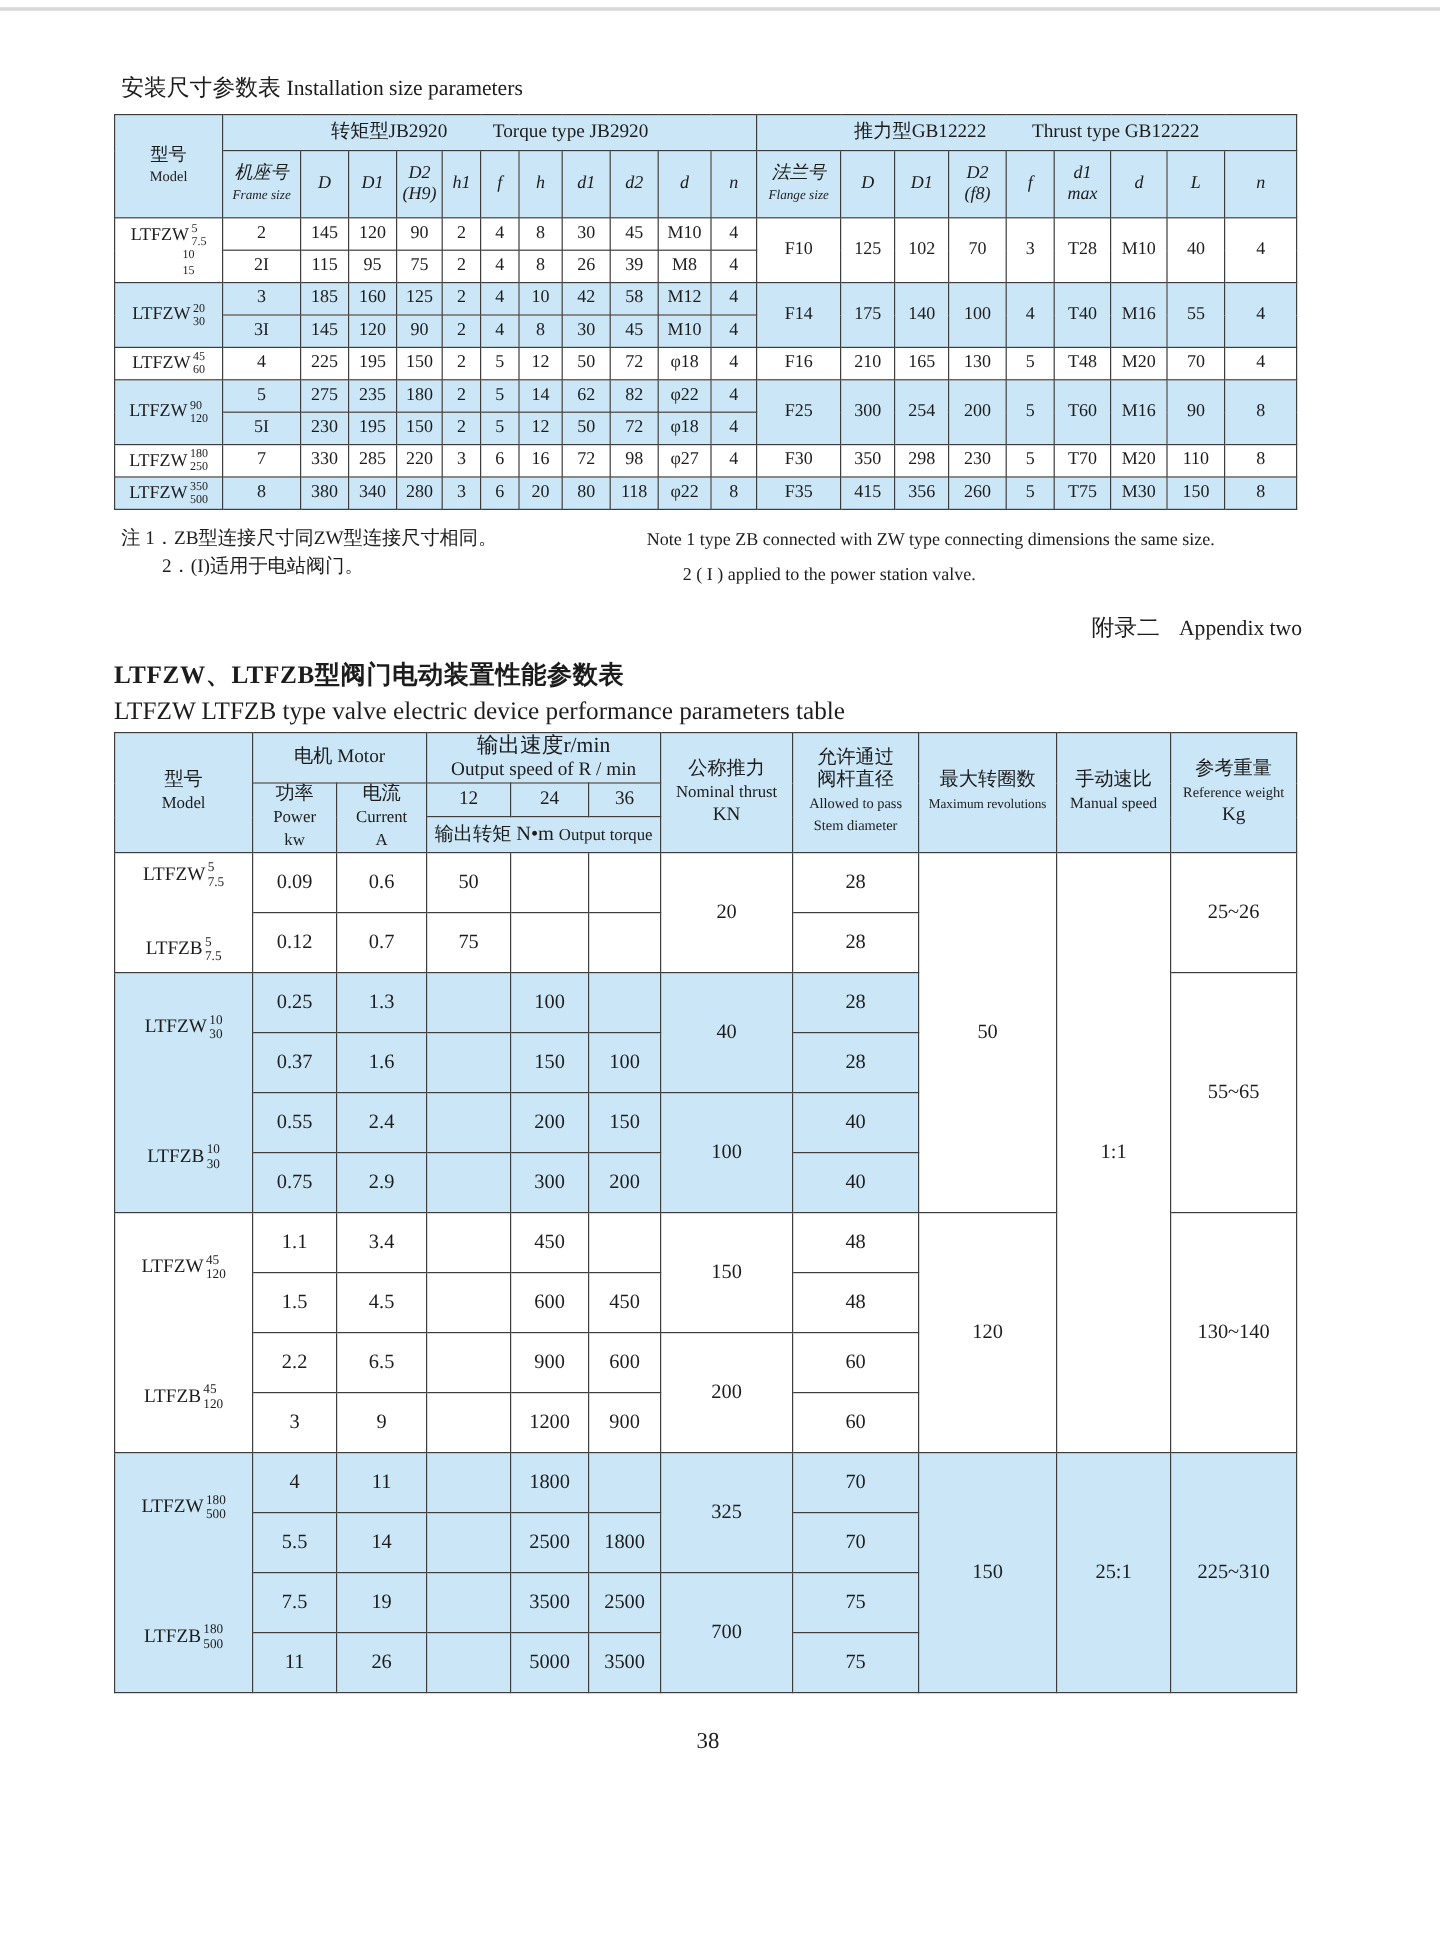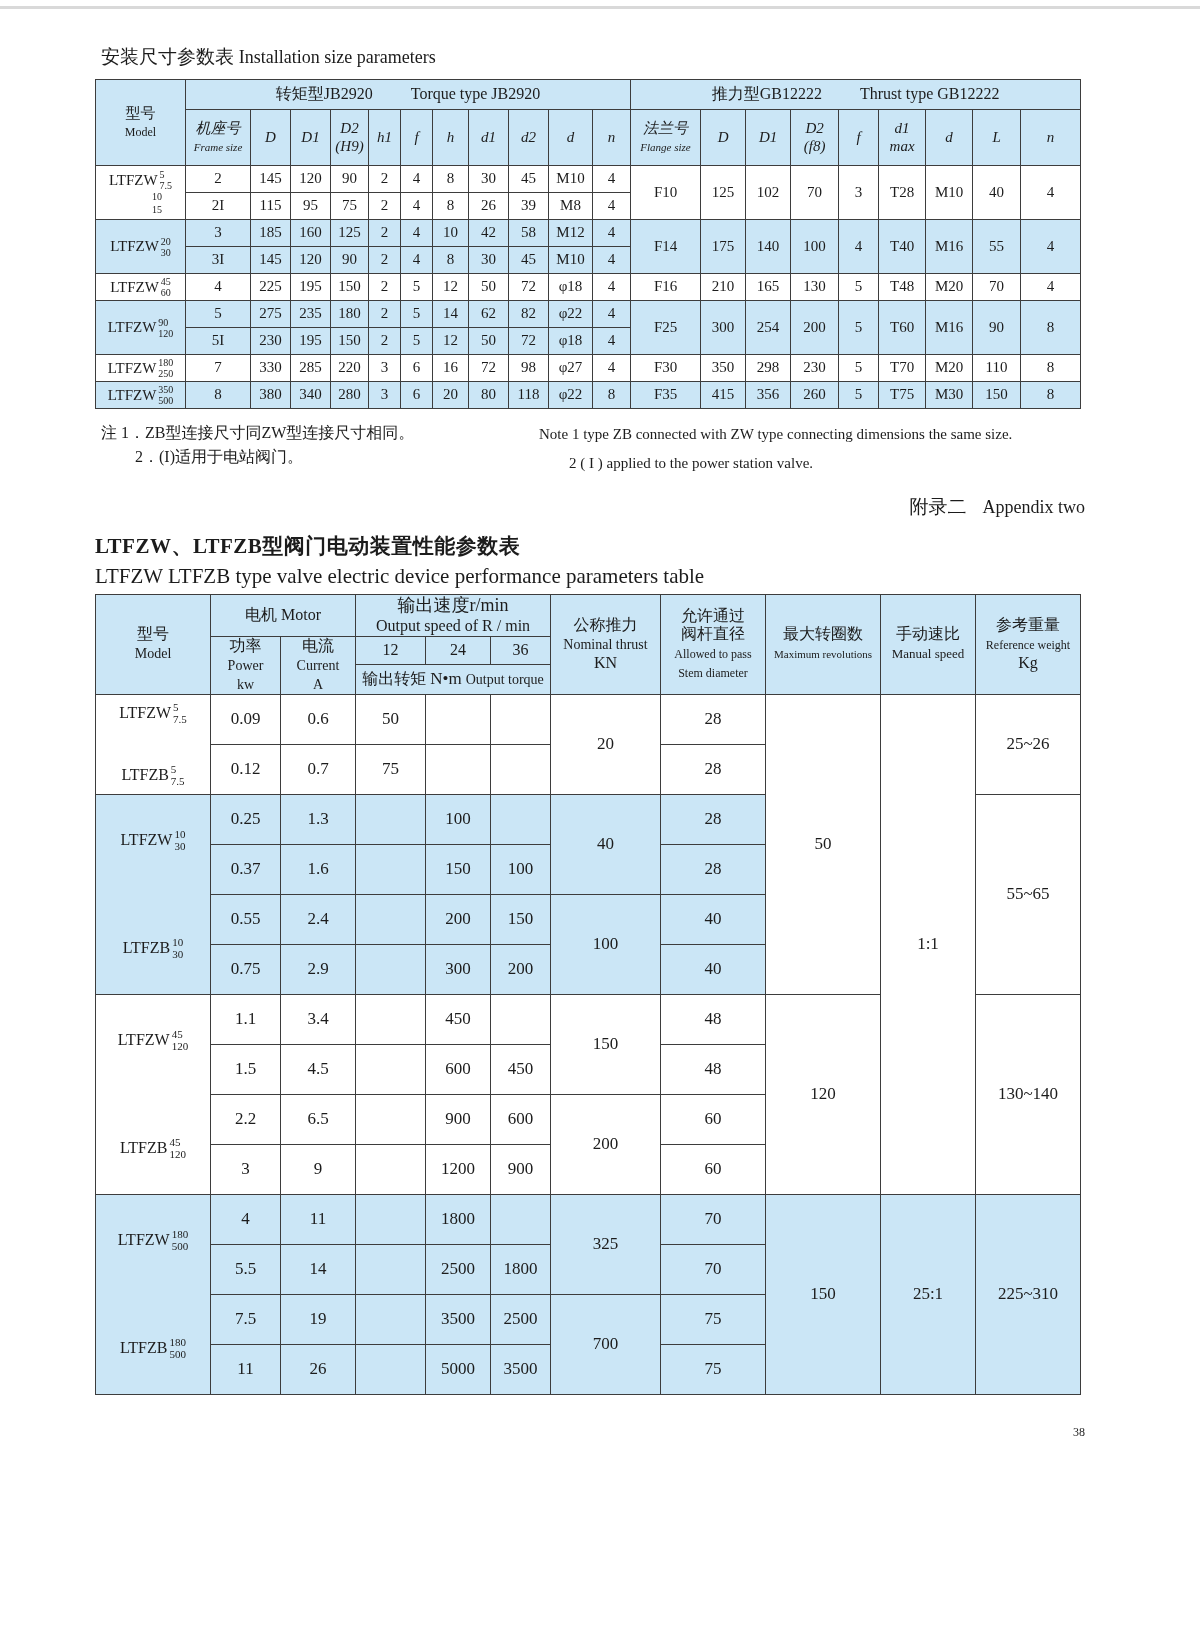--- a/index.html
+++ b/index.html
@@ -1,21 +1,21 @@
 <!DOCTYPE html>
 <html><head>
 <meta charset="utf-8">
 <style>
   *{margin:0;padding:0;box-sizing:border-box;}
   html,body{background:#ffffff;}
   body{font-family:"Liberation Serif","DejaVu Serif",serif;color:#1c1c1c;}
   .page{position:relative;width:1200px;height:1628px;background:#ffffff;padding:0 115px 0 95px;overflow:hidden;}
   .scan-line{position:absolute;top:6px;left:0;width:100%;height:3px;background:#d9d9d9;}
 
-  .sec1-title{padding-top:44px;margin-left:6px;margin-bottom:9px;font-size:19px;}
+  .sec1-title{padding-top:60px;margin-left:6px;margin-bottom:9px;font-size:19px;}
   .sec1-title .en-t{font-size:18px;}
 
   table{border-collapse:collapse;table-layout:fixed;width:985px;border:1.5px solid #3d3d3d;}
   th,td{border:1px solid #3d3d3d;text-align:center;vertical-align:middle;font-weight:normal;padding:0;overflow:hidden;line-height:1.18;background:#ffffff;}
   thead th{background:#cbe6f6;}
   tr.b td{background:#cbe6f6;}
   tr.b td.fw{background:#ffffff;font-family:Liberation Serif, serif;}
 
   
   .t1 tbody tr{height:27px;}
@@ -50,21 +50,21 @@
   .t2 tbody tr{height:50px;}
   .t2 td{font-size:17px;}
   .t2 th{font-size:16px;}
   .t2 .m15{font-size:14px;}
   .t2 .mst{font-size:11px;}
   .m2{display:flex;align-items:center;justify-content:center;font-size:16px;line-height:1;}
   .mc{display:flex;flex-direction:column;justify-content:center;align-items:center;}
   .g2{gap:38px;}
   .g4{gap:84px;}
 
-  .pageno{margin-top:30px;text-align:right;font-size:12px;}
+  .pageno{margin-top:30px;text-align:center;font-size:19px;}
 </style>
 </head>
 <body>
 
 <div class="page">
   <div class="scan-line"></div>
 
   <div class="sec1-title">
     <span>安装尺寸参数表</span>
     <span class="en-t">Installation size parameters</span>

